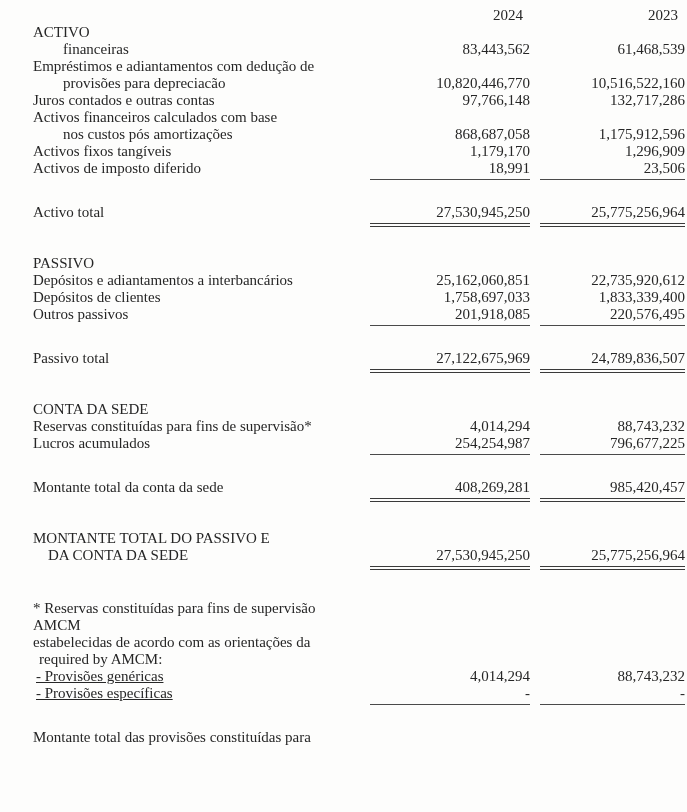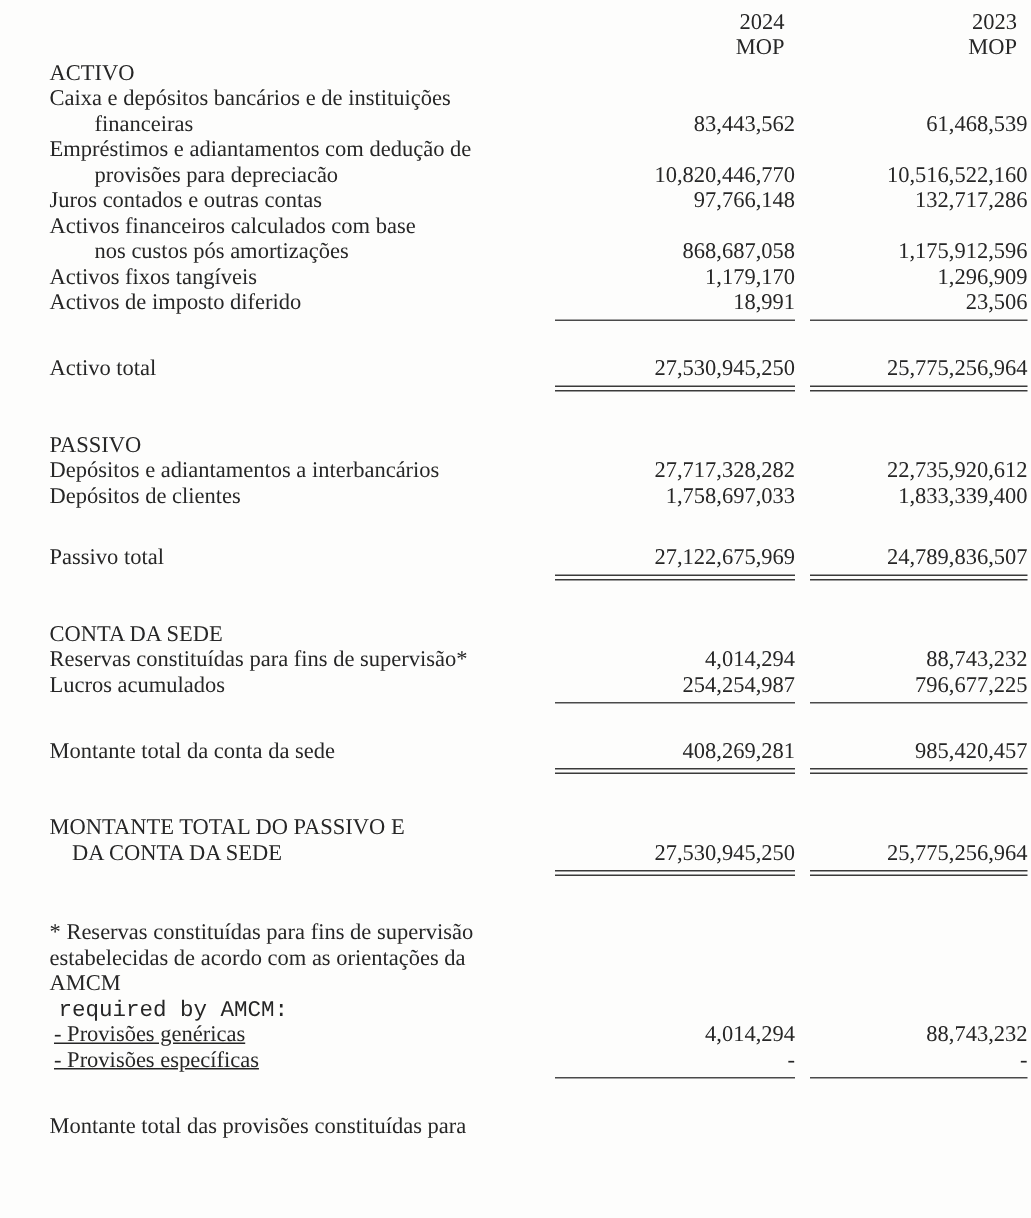--- a/index.html
+++ b/index.html
@@ -37,21 +37,21 @@
 
   td.v1, td.v2 { text-align: right; }
 
   
   tr.hdr td.v1, tr.hdr td.v2 { padding-right: 7px; }
 
   
   td.ind     { padding-left: 30px; }  
   td.ind-sm  { padding-left: 15px; }  
   td.foot-first { text-indent: -14px; padding-left: 14px; } 
-  td.foot-req   { padding-left: 6px; font-family: Liberation Mono, monospace; }
+  td.foot-req   { padding-left: 6px; }
   td.foot-item  { padding-left: 3px; text-decoration: underline; }
 
   
   tr.rule td.v1, tr.rule td.v2 {
     border-bottom: 1px solid #4a4a4a;
     padding-bottom: 2px;
   }
   
   tr.total td.v1, tr.total td.v2 {
     border-bottom: 4px double #3a3a3a;
@@ -75,35 +75,23 @@
         <col class="c-gap">
         <col class="c-v2">
     </colgroup>
     <tbody>
       <tr class="hdr">
         <td class="lbl"></td>
         <td class="v1">2024</td>
         <td></td>
         <td class="v2">2023</td>
       </tr>
-      <tr class="hdr">
-        <td class="lbl"></td>
-        <td class="v1">MOP</td>
-        <td></td>
-        <td class="v2">MOP</td>
-      </tr>
 
       <tr>
         <td class="lbl">ACTIVO</td>
-        <td class="v1"></td>
-          <td></td>
-        <td class="v2"></td>
-      </tr>
-      <tr>
-        <td class="lbl">Caixa e depósitos bancários e de instituições</td>
         <td class="v1"></td>
           <td></td>
         <td class="v2"></td>
       </tr>
       <tr>
         <td class="lbl ind">financeiras</td>
         <td class="v1">83,443,562</td>
           <td></td>
         <td class="v2">61,468,539</td>
       </tr>
@@ -163,30 +151,36 @@
         </tr>
 
       <tr>
         <td class="lbl">PASSIVO</td>
         <td class="v1"></td>
           <td></td>
         <td class="v2"></td>
       </tr>
       <tr>
         <td class="lbl">Depósitos e adiantamentos a interbancários</td>
-        <td class="v1">27,717,328,282</td>
+        <td class="v1">25,162,060,851</td>
           <td></td>
         <td class="v2">22,735,920,612</td>
       </tr>
       <tr>
         <td class="lbl">Depósitos de clientes</td>
         <td class="v1">1,758,697,033</td>
           <td></td>
         <td class="v2">1,833,339,400</td>
       </tr>
+      <tr class="rule">
+        <td class="lbl">Outros passivos</td>
+        <td class="v1">201,918,085</td>
+          <td></td>
+        <td class="v2">220,576,495</td>
+      </tr>
       <tr class="sp sp24">
           <td colspan="4"></td>
         </tr>
       <tr class="total">
         <td class="lbl">Passivo total</td>
         <td class="v1">27,122,675,969</td>
           <td></td>
         <td class="v2">24,789,836,507</td>
       </tr>
       <tr class="sp sp28">
@@ -240,27 +234,27 @@
           <td colspan="4"></td>
         </tr>
 
       <tr>
         <td class="lbl foot-first">* Reservas constituídas para fins de supervisão</td>
         <td class="v1"></td>
           <td></td>
         <td class="v2"></td>
       </tr>
       <tr>
+        <td class="lbl">AMCM</td>
+        <td class="v1"></td>
+          <td></td>
+        <td class="v2"></td>
+      </tr>
+      <tr>
         <td class="lbl">estabelecidas de acordo com as orientações da</td>
-        <td class="v1"></td>
-          <td></td>
-        <td class="v2"></td>
-      </tr>
-      <tr>
-        <td class="lbl">AMCM</td>
         <td class="v1"></td>
           <td></td>
         <td class="v2"></td>
       </tr>
       <tr>
         <td class="lbl foot-req">required by AMCM:</td>
         <td class="v1"></td>
           <td></td>
         <td class="v2"></td>
       </tr>

